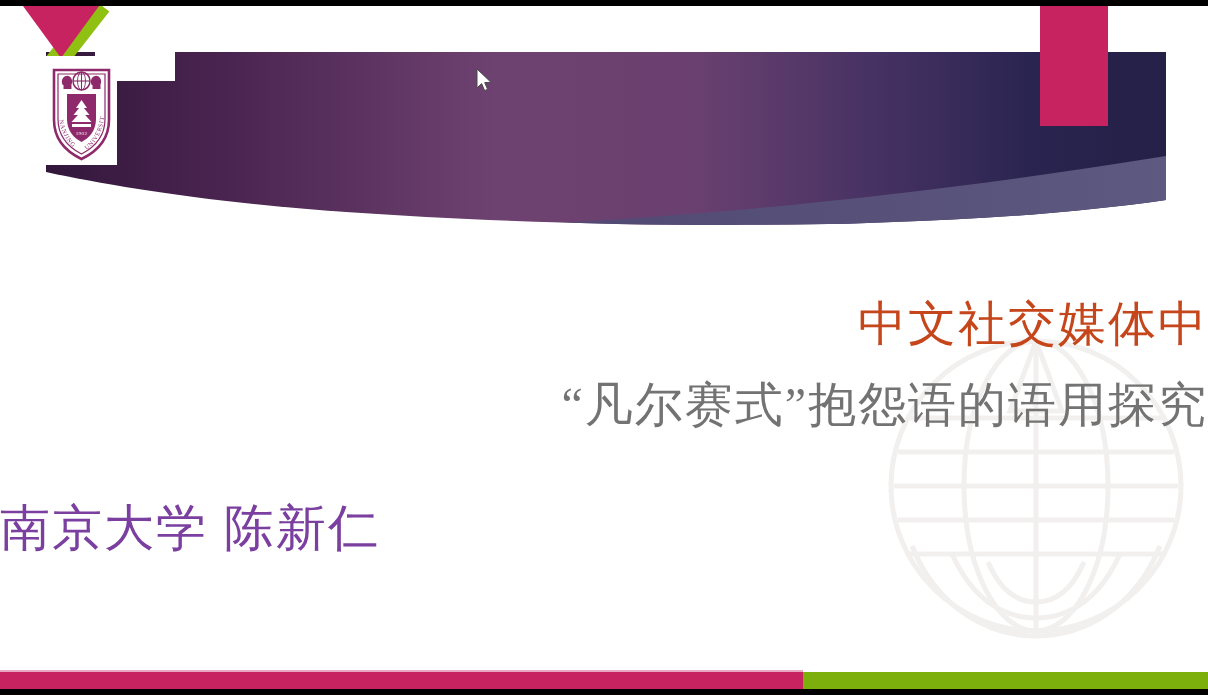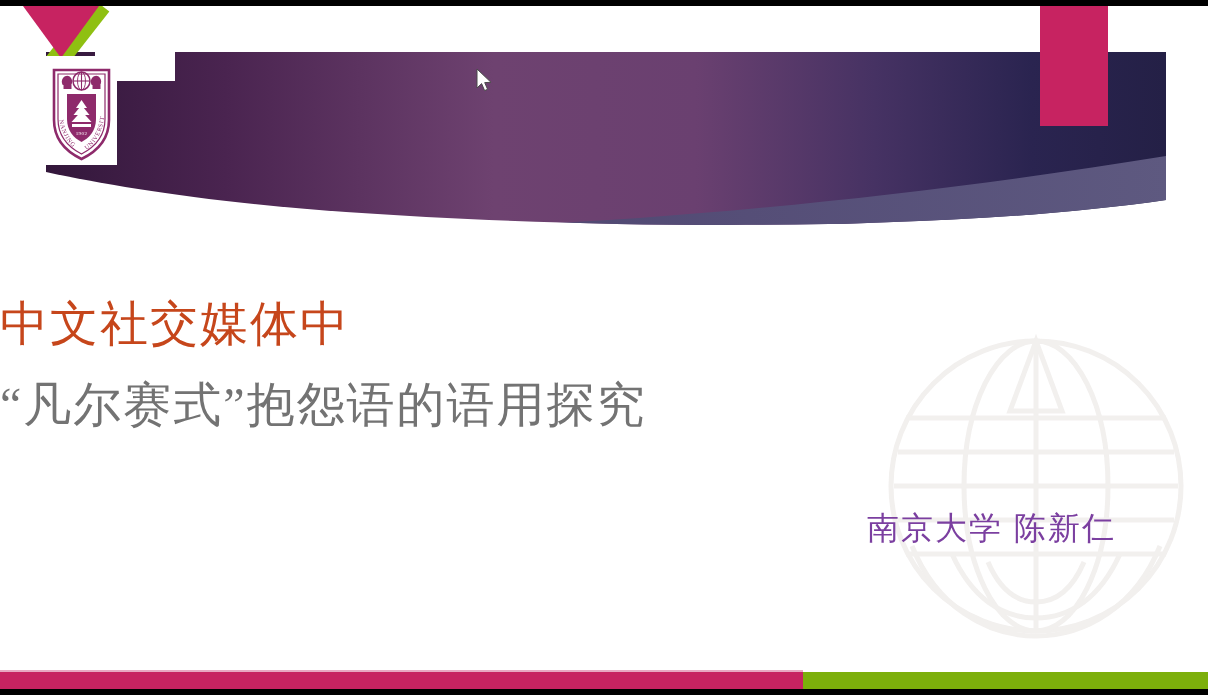--- a/index.html
+++ b/index.html
@@ -107,21 +107,21 @@
     z-index: 2;
     opacity: 0.40;
   }
   .watermark-emblem svg { display: block; }
 
   
   .title-block {
     position: absolute;
     left: 0; top: 280px;
     width: 1208px;
-    text-align: left;
+    text-align: right;
     z-index: 6;
   }
   .title-line-1 {
     font-family: "Liberation Serif", serif;
     font-size: 48px;
     line-height: 76px;
     color: #C6461B;
     letter-spacing: 2px;
     font-weight: 400;
     white-space: nowrap;
@@ -132,23 +132,23 @@
     line-height: 86px;
     color: #737373;
     letter-spacing: 2px;
     font-weight: 400;
     white-space: nowrap;
   }
   .subtitle-line {
     position: absolute;
     left: 0; top: 492px;
     width: 1116px;
-    text-align: right;
+    text-align: left;
     font-family: "Liberation Sans", sans-serif;
-    font-size: 32px;
+    font-size: 50px;
     line-height: 60px;
     color: #7B3FA0;
     letter-spacing: 2px;
     z-index: 6;
     white-space: nowrap;
   }
 
   
   .footer-bar-pink {
     position: absolute;

